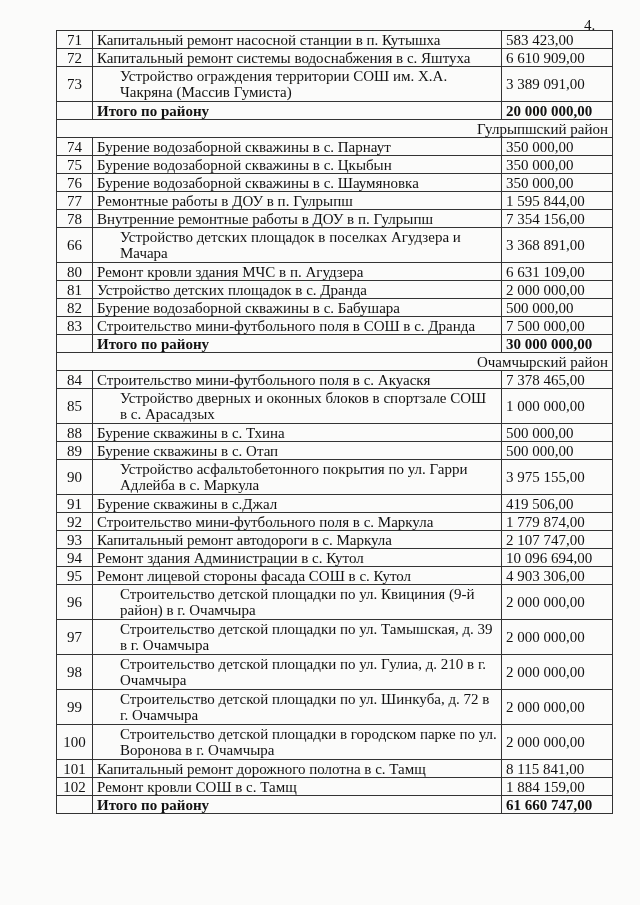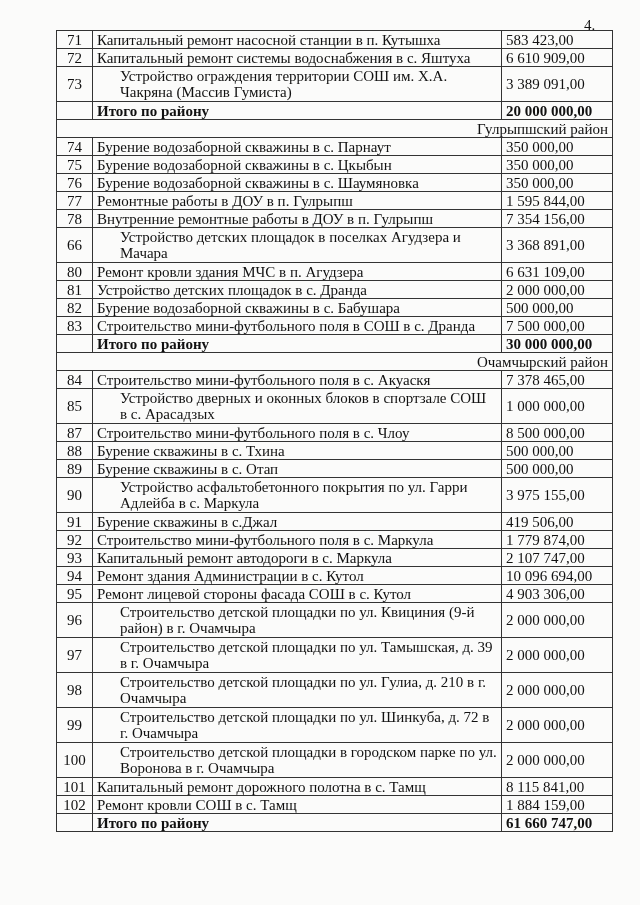--- a/index.html
+++ b/index.html
@@ -126,25 +126,20 @@
         <td class="num">84</td>
         <td class="name">Строительство мини-футбольного поля в с. Акуаскя</td>
         <td class="val">7 378 465,00</td>
       </tr>
       <tr class="double">
         <td class="num">85</td>
         <td class="name wrap">Устройство дверных и оконных блоков в спортзале СОШ в с. Арасадзых</td>
         <td class="val">1 000 000,00</td>
       </tr>
       <tr class="single">
-        <td class="num">87</td>
-        <td class="name">Строительство мини-футбольного поля в с. Члоу</td>
-        <td class="val">8 500 000,00</td>
-      </tr>
-      <tr class="single">
         <td class="num">88</td>
         <td class="name">Бурение скважины в с. Тхина</td>
         <td class="val">500 000,00</td>
       </tr>
       <tr class="single">
         <td class="num">89</td>
         <td class="name">Бурение скважины в с. Отап</td>
         <td class="val">500 000,00</td>
       </tr>
       <tr class="double">

